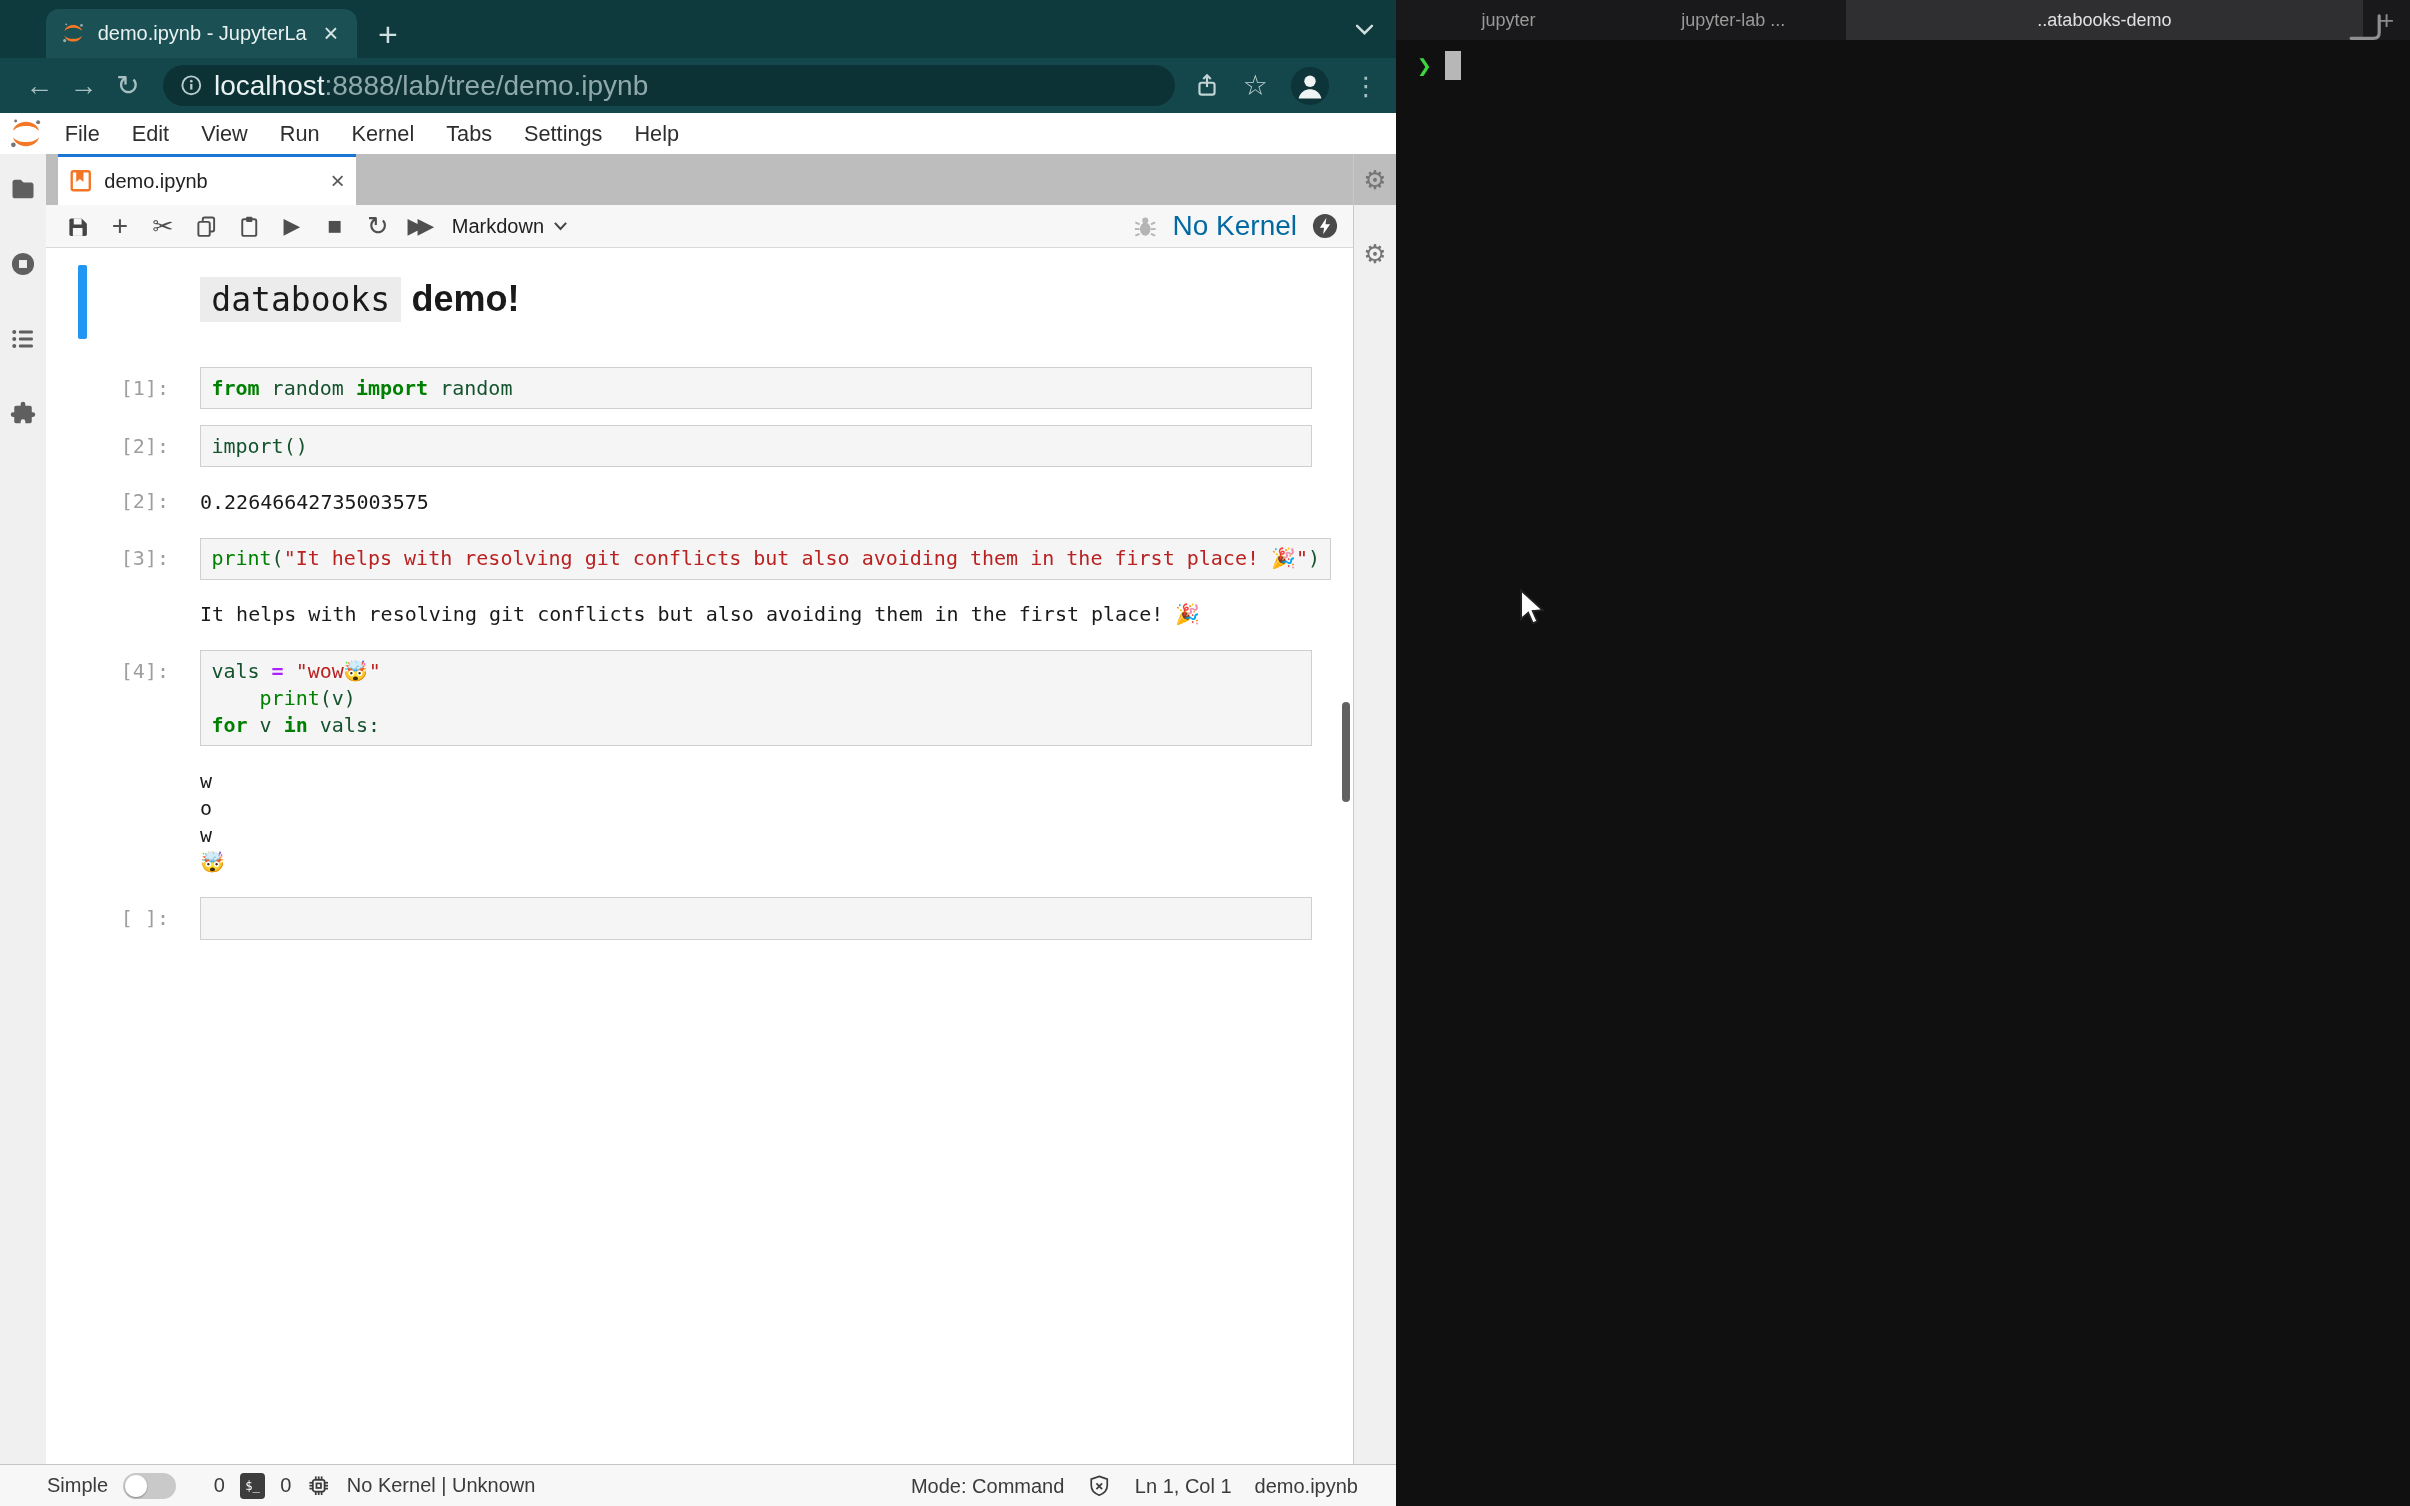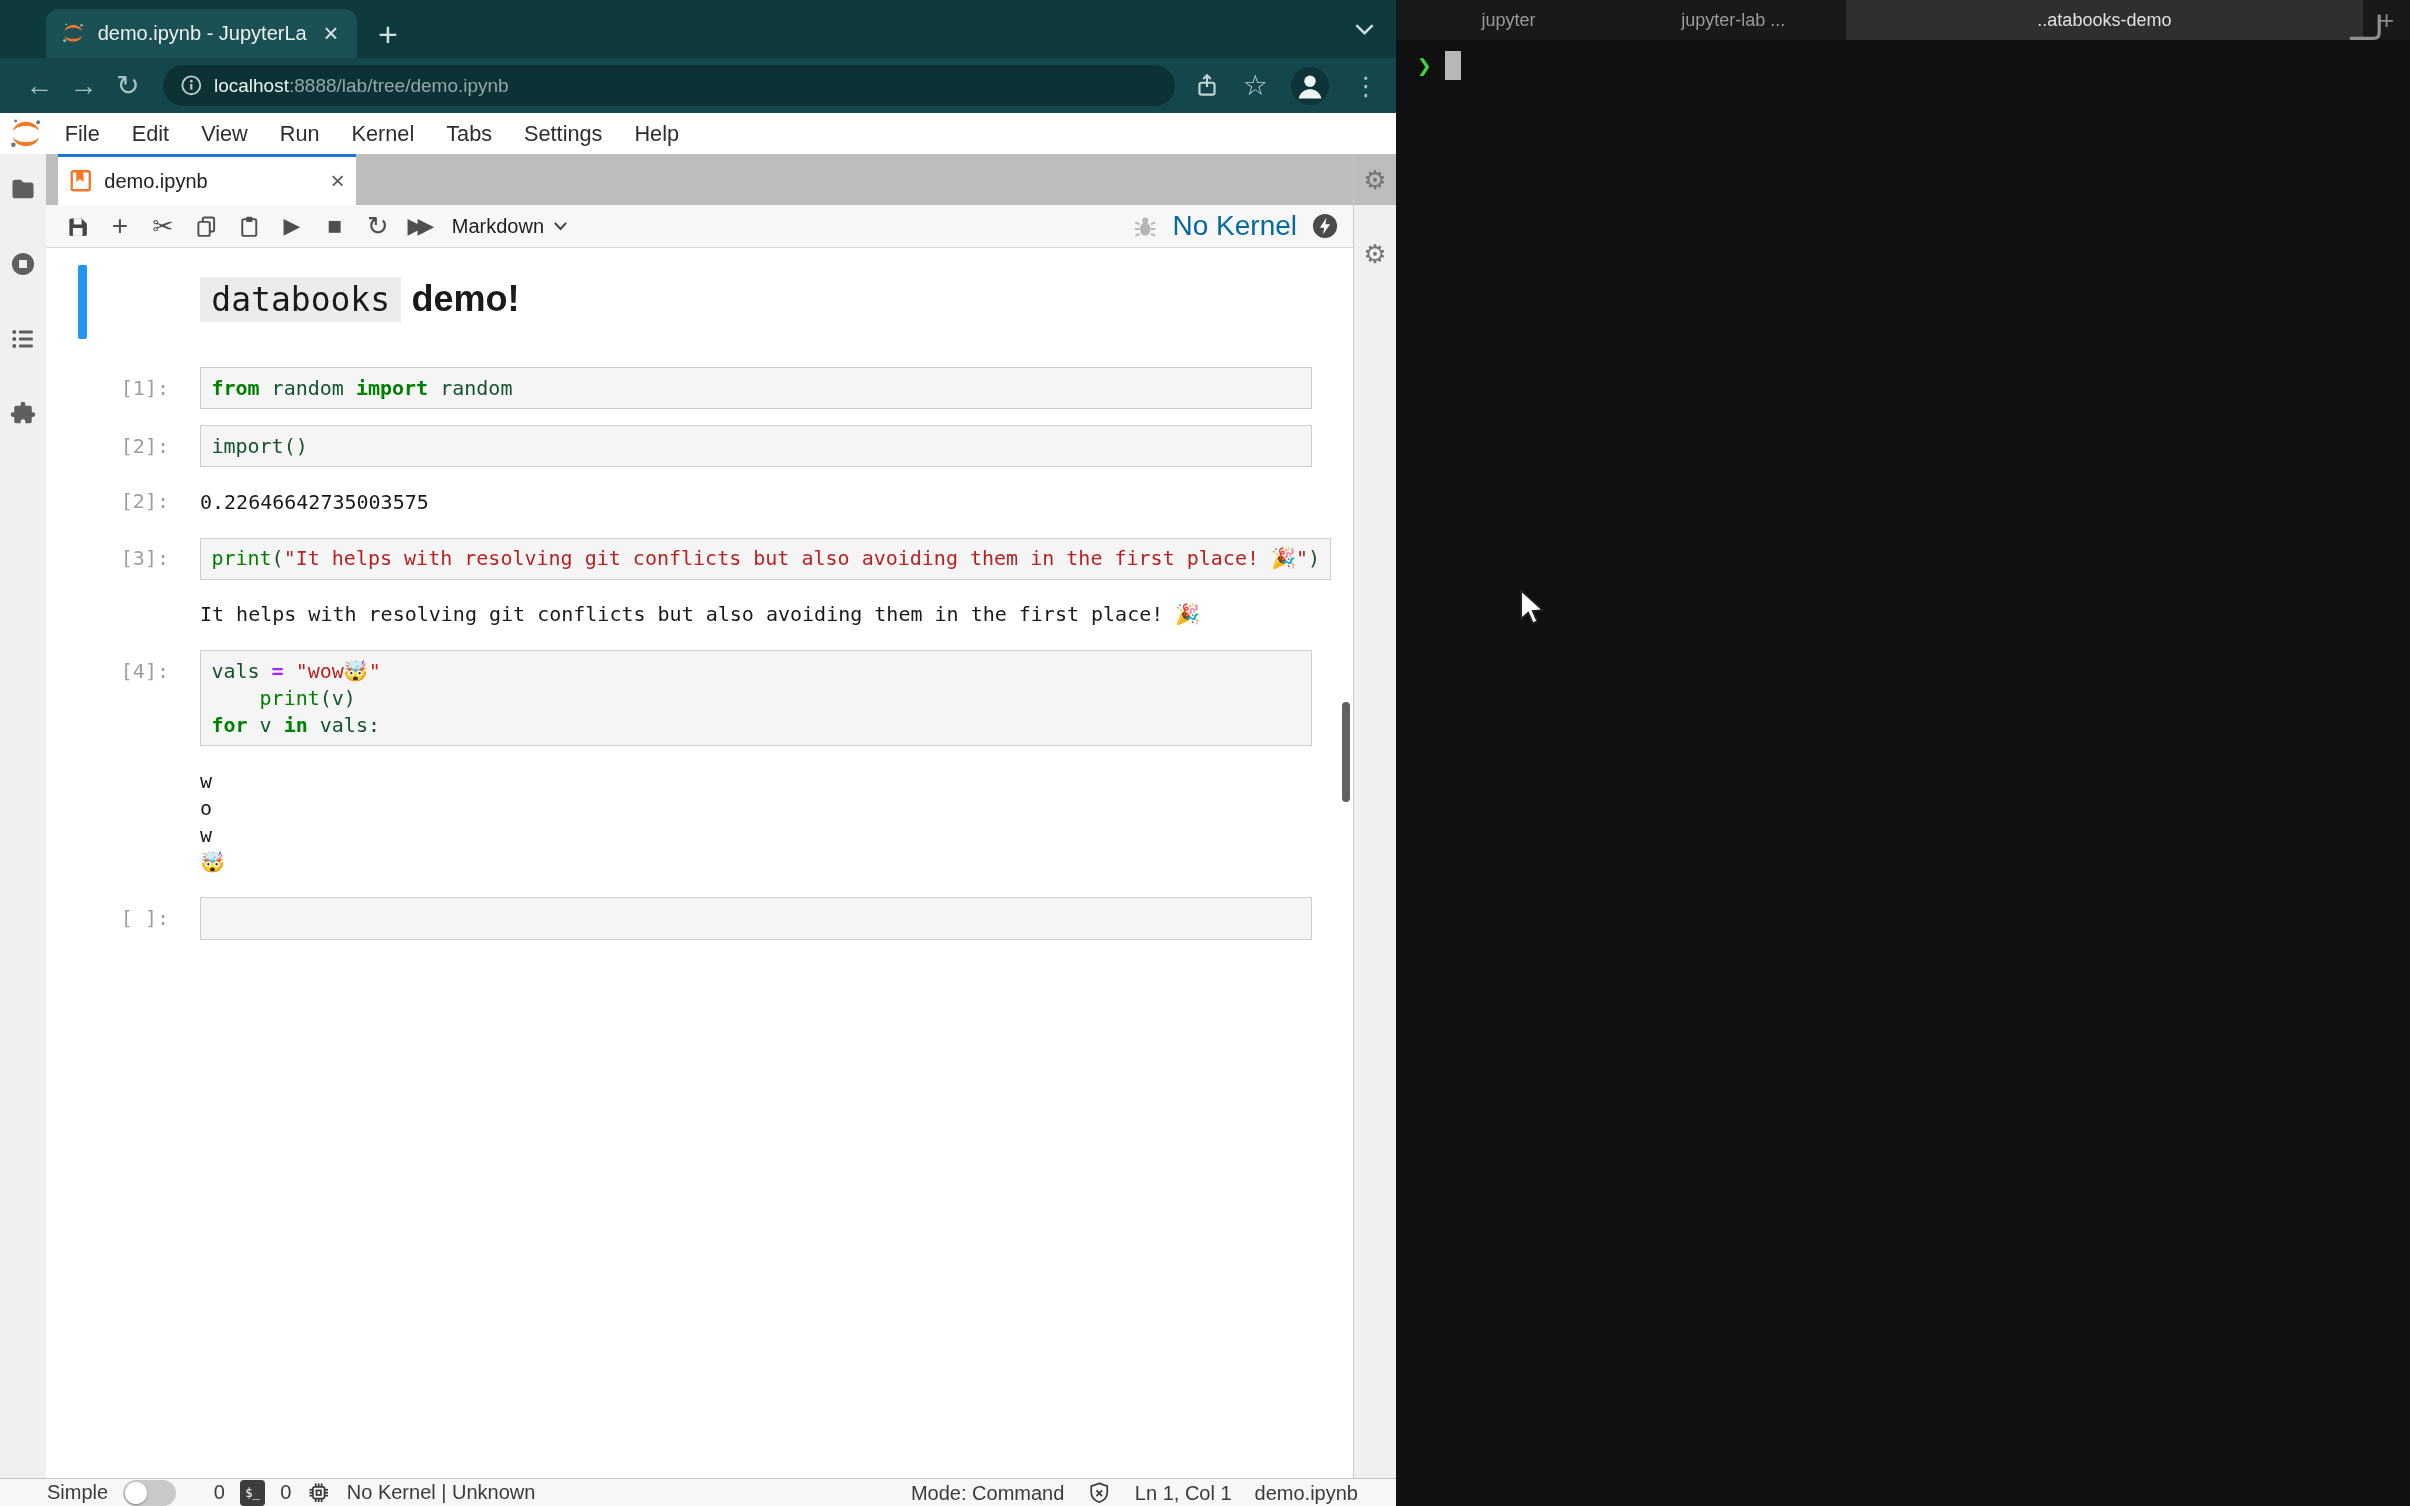--- a/index.html
+++ b/index.html
@@ -12,21 +12,21 @@
   .tabstrip { height:58px; background:#0e3a3e; display:flex; align-items:flex-end; position:relative; flex:none; }
   .btab { width:311px; height:49px; margin-left:46px; background:#1b5054; border-radius:13px 13px 0 0; display:flex; align-items:center; padding:0 15px; gap:12.2px; }
   .btab-title { font-size:20px; color:#e9f1f1; white-space:nowrap; overflow:hidden; flex:1; }
   .btab-close { font-size:25.4px; color:#d7e4e4; line-height:1; padding:0 3.8px; }
   .newtab { font-size:34px; color:#cfdede; margin-left:21px; margin-bottom:7.5px; line-height:1; font-weight:300; }
   .tabstrip-chevron { position:absolute; right:21px; top:22.6px; }
 
   .urlbar { height:55px; background:#14474b; display:flex; align-items:center; padding:0 17px; flex:none; }
   .navbtn { font-size:28px; color:#a7bfc0; width:45px; text-align:center; line-height:1; }
   .urlpill { width:1026px; height:41px; margin-left:13px; background:#0c3236; border-radius:21px; display:flex; align-items:center; padding:0 17px; gap:11.3px; }
-  .urltext { font-size:19px; white-space:nowrap; }
+  .urltext { font-size:28px; white-space:nowrap; }
   .url-host { color:#eaf2f2; }
   .url-rest { color:#8fa9ab; }
   .chromeicons { display:flex; align-items:center; gap:22.6px; margin-left:19px; }
 
   
   .jl { flex:1; display:flex; flex-direction:column; min-height:0; }
   .menubar { height:41px; background:#ffffff; display:flex; align-items:center; padding-left:3.8px; flex:none; }
   .jlogo { width:45px; display:flex; justify-content:center; }
   .menuitem { font-size:21.7px; color:#2e2e2e; padding:0 16px; }
 
@@ -66,21 +66,21 @@
   .mdcontent h1 { font-size:36px; font-weight:bold; color:#1a1a1a; font-family:"Liberation Sans","DejaVu Sans",sans-serif; }
   .mdcode { font-family:"DejaVu Sans Mono",monospace; font-size:33px; background:#ececec; padding:2.8px 11.3px; font-weight:normal; }
   .selbar { position:absolute; left:32px; top:1.9px; bottom:5.6px; width:8.5px; background:#2196f3; border-radius:1.9px; }
   .nb-scrollthumb { position:absolute; right:2.8px; top:454px; width:8.5px; height:100px; background:#454545; border-radius:4.7px; opacity:.85; }
 
   .rightstrip { width:43px; flex:none; display:flex; flex-direction:column; border-left:0.9px solid #c9c9c9; background:#f0f0f0; }
   .rs-top { height:51px; background:#bdbdbd; display:flex; align-items:center; justify-content:center; flex:none; }
   .rs-rest { flex:1; display:flex; flex-direction:column; align-items:center; padding-top:36px; }
   .gearglyph { font-size:26px; color:#757575; line-height:1; font-family:"DejaVu Sans",sans-serif; }
 
-  .statusbar { height:29px; background:#f7f7f7; border-top:0.9px solid #c4c4c4; display:flex; align-items:center; padding:0 38px 0 47px; flex:none; font-size:20px; color:#3b3b3b; }
+  .statusbar { height:43px; background:#f7f7f7; border-top:0.9px solid #c4c4c4; display:flex; align-items:center; padding:0 38px 0 47px; flex:none; font-size:20px; color:#3b3b3b; }
   .sb-left { display:flex; align-items:center; gap:15px; }
   .toggle { width:53px; height:25.4px; border-radius:13px; background:#c9c9c9; position:relative; margin-right:22.6px; }
   .toggle-knob { position:absolute; left:1.9px; top:1.9px; width:21.7px; height:21.7px; border-radius:50%; background:#fff; box-shadow:0 0.9px 1.9px rgba(0,0,0,.35); }
   .termbadge { width:25.4px; height:25.4px; background:#3d3d3d; border-radius:3.8px; color:#fff; font-family:"DejaVu Sans Mono",monospace; font-size:12.2px; display:flex; align-items:center; justify-content:center; }
   .sb-right { margin-left:auto; display:flex; align-items:center; gap:23px; }
 
   
   .terminal { position:absolute; left:1396px; top:0; width:1014px; height:1507px; background:#101010; }
   .termtabs { height:40px; background:#19191b; display:flex; align-items:stretch; }
   .ttab { flex:1; display:flex; align-items:center; justify-content:center; font-size:18px; color:#9a9a9a; white-space:nowrap; }

